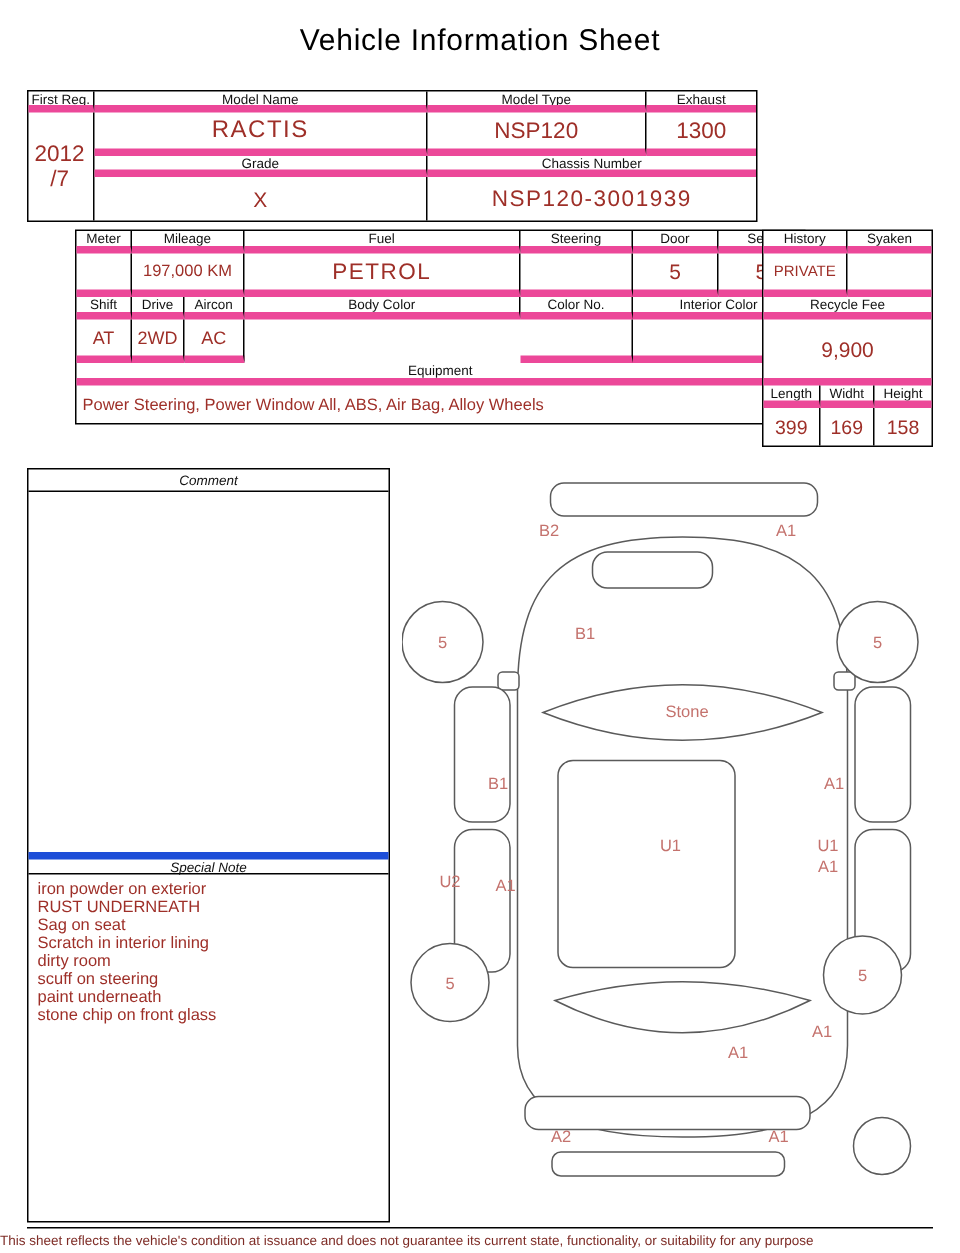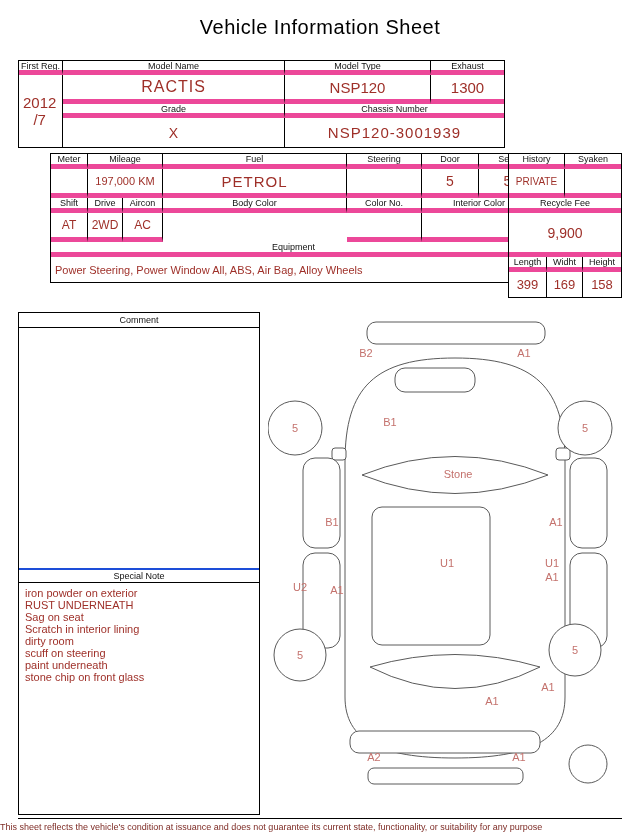--- a/index.html
+++ b/index.html
@@ -13,23 +13,23 @@
   .cell{display:flex;align-items:center;justify-content:center;overflow:hidden;box-sizing:border-box;}
   .hdr{font-size:9px;color:#111;}
   .val{color:#9e2f28;}
   .br{border-right:1px solid #000;}
   .bb{border-bottom:5px solid #ec4899;}
   .fs10{font-size:10px}.fs11{font-size:11px}.fs12{font-size:12px}.fs13{font-size:13px}
   .fs14{font-size:14px}.fs15{font-size:15px}.fs16{font-size:16px;letter-spacing:1px}.fs20{font-size:20px}
   .left{justify-content:flex-start;padding-left:4px;text-align:center;}
   .pre{white-space:pre-line;line-height:1.15;}
   .left-panel{position:absolute;left:18px;top:312px;width:242px;height:503px;border:1px solid #000;box-sizing:border-box;background:#fff;}
-  .panel-hdr{height:15px;border-bottom:1px solid #000;display:flex;align-items:center;justify-content:center;font-size:9px;color:#111;box-sizing:border-box;}
+  .panel-hdr{height:15px;border-bottom:1px solid #000;display:flex;align-items:center;justify-content:center;font-size:9px;color:#111;box-sizing:border-box;font-style:italic;}
   .comment-body{height:240px;}
-  .panel-hdr.sn{border-top:2px solid #1d4ed8;}
+  .panel-hdr.sn{border-top:5px solid #1d4ed8;}
   .notes{padding:4px 6px;}
   .note{font-size:11px;line-height:12px;color:#9e2f28;}
   .diagram{position:absolute;left:268px;top:312px;width:366px;height:505px;}
   .ln{fill:#fff;stroke:#5a5a5a;stroke-width:1;}
   .mk{font:11px "Liberation Sans",sans-serif;fill:#c4726d;text-anchor:middle;}
   .footer-rule{position:absolute;left:18px;top:818px;width:604px;border-top:1px solid #000;}
   .footer{position:absolute;left:0;top:822px;width:640px;font-size:9px;color:#7e2c26;}
 </style>
 </head>
 <body>

